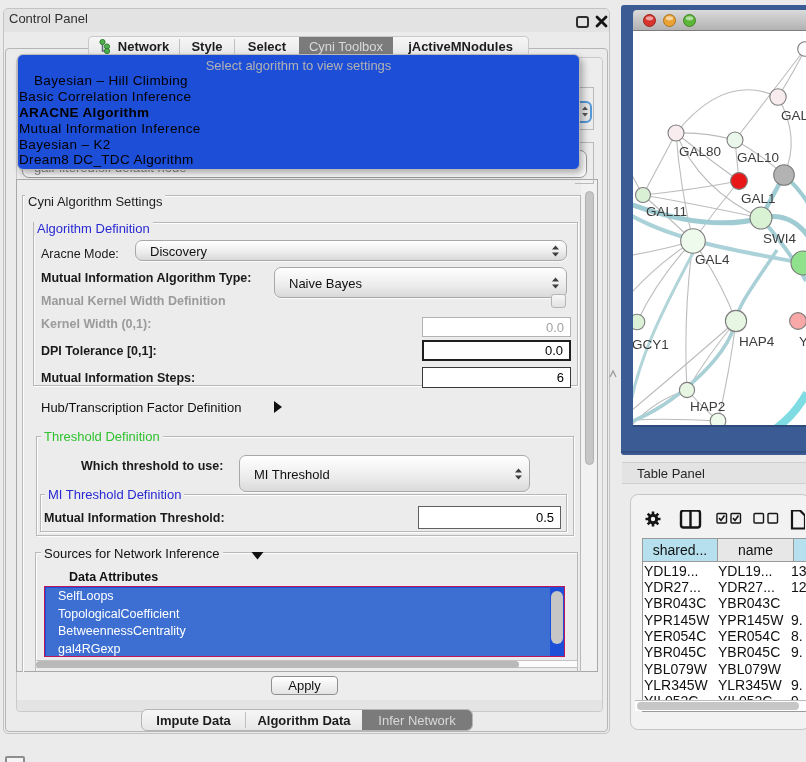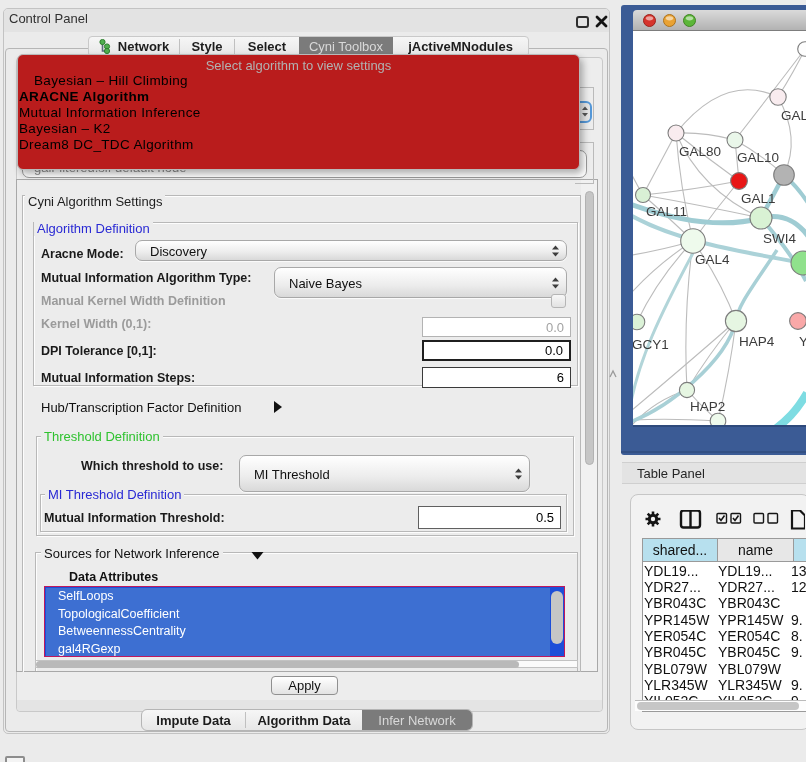--- a/index.html
+++ b/index.html
@@ -59,21 +59,21 @@
 
 <div class="abs" style="left:581px; top:180px; width:16px; height:491px; background:#f1f1f1;"></div>
 <div class="abs" style="left:584.5px; top:191px; width:9px; height:274px; background:#c6c6c6; border:1px solid #b2b2b2; border-radius:5px;"></div>
 
 <div class="abs" style="left:22px; top:195px; width:559px; height:477px; border:1px solid #b8b8b8; border-bottom:none; box-shadow:inset 1px 1px 0 rgba(255,255,255,.9);"></div>
 <div class="abs" style="left:25px; top:194px; background:#ececec; padding:0 3px; font-size:13px; color:#1e1e1e;">Cyni Algorithm Settings</div>
 
 <div class="abs" style="left:33px; top:222px; width:545px; height:164px; border:1px solid #b8b8b8; box-shadow:inset 1px 1px 0 rgba(255,255,255,.9), 1px 1px 0 rgba(255,255,255,.9);"></div>
 <div class="abs" style="left:34px; top:221px; background:#ececec; padding:0 3px; font-size:13px; color:#2929d4;">Algorithm Definition</div>
 
-<div class="abs" style="left:41px; top:247px; font-size:12.5px; font-weight:bold; color:#1a1a1a;">Aracne Mode:</div>
+<div class="abs" style="left:41px; top:247px; font-size:12.5px; font-weight:normal; color:#1a1a1a;">Aracne Mode:</div>
 <div class="abs combo" style="left:135px; top:240px; width:432px; height:21px;">
   <span class="ctext">Discovery</span>
     <svg class="carr" width="9" height="12" viewBox="0 0 9 12">
       <path d="M4.5 0.5 L8 4.5 H1 Z" fill="#3c3c3c"></path>
       <path d="M4.5 11.5 L1 7.5 H8 Z" fill="#3c3c3c"></path>
     </svg>
 </div>
 
 <div class="abs" style="left:41px; top:271px; font-size:12.5px; font-weight:bold; color:#1a1a1a;">Mutual Information Algorithm Type:</div>
 <div class="abs combo" style="left:274px; top:267px; width:293px; height:31px;">
@@ -159,25 +159,26 @@
 <div class="abs" style="left:575px; top:87px; width:19px; height:43px; border:1px solid #bababa; border-left:none;"></div>
 <div class="abs" style="left:568px; top:101px; width:24px; height:22px; background:#e6e6e6; border:2.5px solid #5598d8; border-radius:6px;"></div>
 <svg class="abs" style="left:581px; top:106px;" width="8" height="11" viewBox="0 0 8 11">
     <path d="M4 0.5 L7 4 H1 Z" fill="#555"></path>
     <path d="M4 10.5 L1 7 H7 Z" fill="#555"></path>
   </svg>
 <div class="abs" style="left:575px; top:142px; width:19px; height:42px; border:1px solid #bababa; border-left:none;"></div>
 <div class="abs" style="left:22px; top:150px; width:565px; height:28px; background:#fff; border:1px solid #9a9a9a; border-radius:7px;"></div>
 <div class="abs" style="left:34px; top:160px; font-size:13px; color:#8f8f8f;">galFiltered.sif default node</div>
 
-<div class="abs" style="left:17px; top:54px; width:563px; height:116px; background:#b91c1c; border:1px solid #b9b9b9; border-radius:6px;
+<div class="abs" style="left:17px; top:54px; width:563px; height:116px; background:#1d4ed8; border:1px solid #b9b9b9; border-radius:6px;
   box-shadow:3px 4px 7px rgba(0,0,0,0.30); z-index:30;">
   <div style="text-align:center; font-size:13px; color:#b2b2b2; margin-top:3px;">Select algorithm to view settings</div>
   <div style="font-size:13.5px; letter-spacing:0.35px; color:#000; margin-top:0px;">
     <div style="height:15.9px; line-height:15.9px; padding-left:16px;">Bayesian – Hill Climbing</div>
+    <div style="height:15.9px; line-height:15.9px; padding-left:1px;">Basic Correlation Inference</div>
     <div style="height:15.9px; line-height:15.9px; padding-left:1px; font-weight:bold;">ARACNE Algorithm</div>
     <div style="height:15.9px; line-height:15.9px; padding-left:1px;">Mutual Information Inference</div>
     <div style="height:15.9px; line-height:15.9px; padding-left:1px;">Bayesian – K2</div>
     <div style="height:15.9px; line-height:15.9px; padding-left:1px;">Dream8 DC_TDC Algorithm</div>
   </div>
 </div>
 
 <div class="abs" style="left:621px; top:5px; width:185px; height:450px; background:#3b5b95; border-radius:3px 0 0 3px;"></div>
 <div class="abs" style="left:633px; top:425px; width:173px; height:2px; background:#2e4a7c;"></div>
 <div class="abs" style="left:621px; top:451px; width:185px; height:2px; background:#324f83;"></div>

